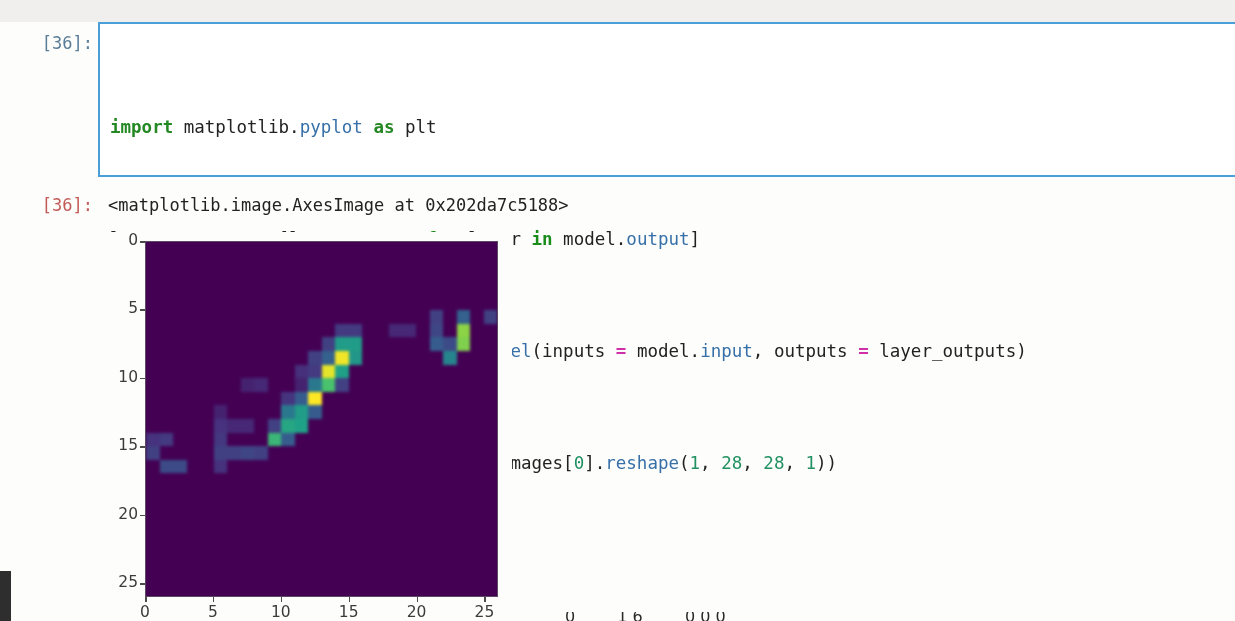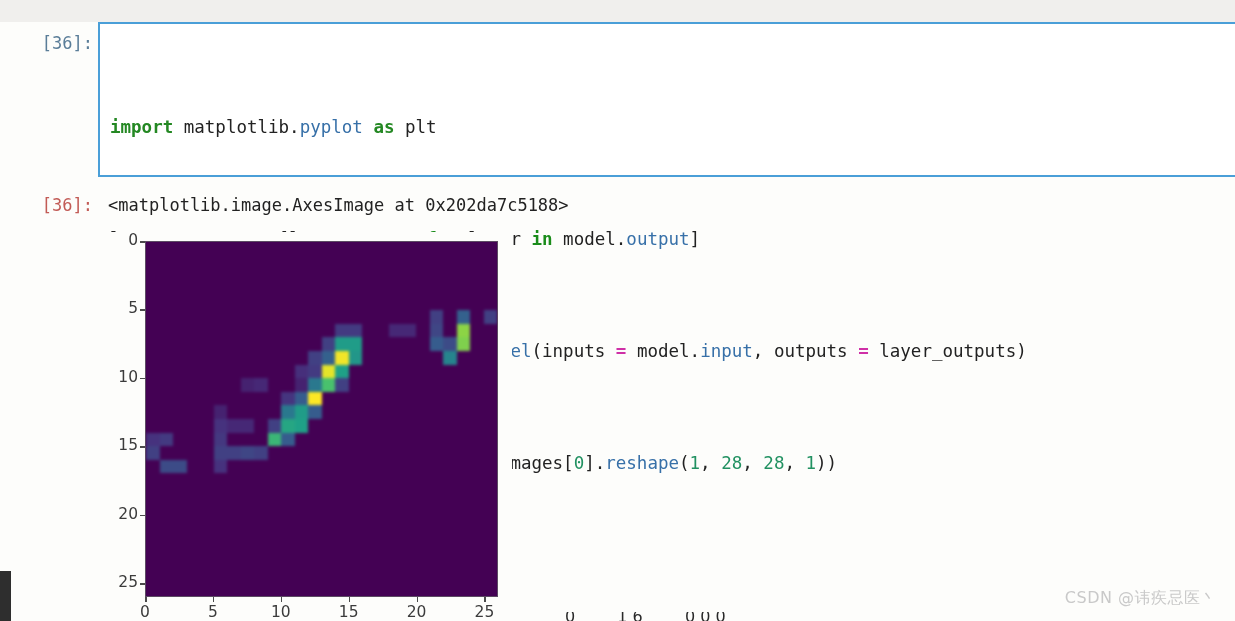--- a/index.html
+++ b/index.html
@@ -935,18 +935,17 @@
       <div class="xtick" style="left: 160.769px;">10</div>
       <div class="xtickmark" style="left: 172.769px;"></div>
       <div class="xtick" style="left: 228.654px;">15</div>
       <div class="xtickmark" style="left: 240.654px;"></div>
       <div class="xtick" style="left: 296.538px;">20</div>
       <div class="xtickmark" style="left: 308.538px;"></div>
       <div class="xtick" style="left: 364.423px;">25</div>
       <div class="xtickmark" style="left: 376.423px;"></div>
     </div>
 
-  <div id="watermark">CSDN @讳疾忌医丶</div>
 
   <div id="left-sliver"></div>
 
   <div id="clipped-bottom">0 ____ 1 6 ____ 0 0 0</div>
 </div>
 
 </body></html>

